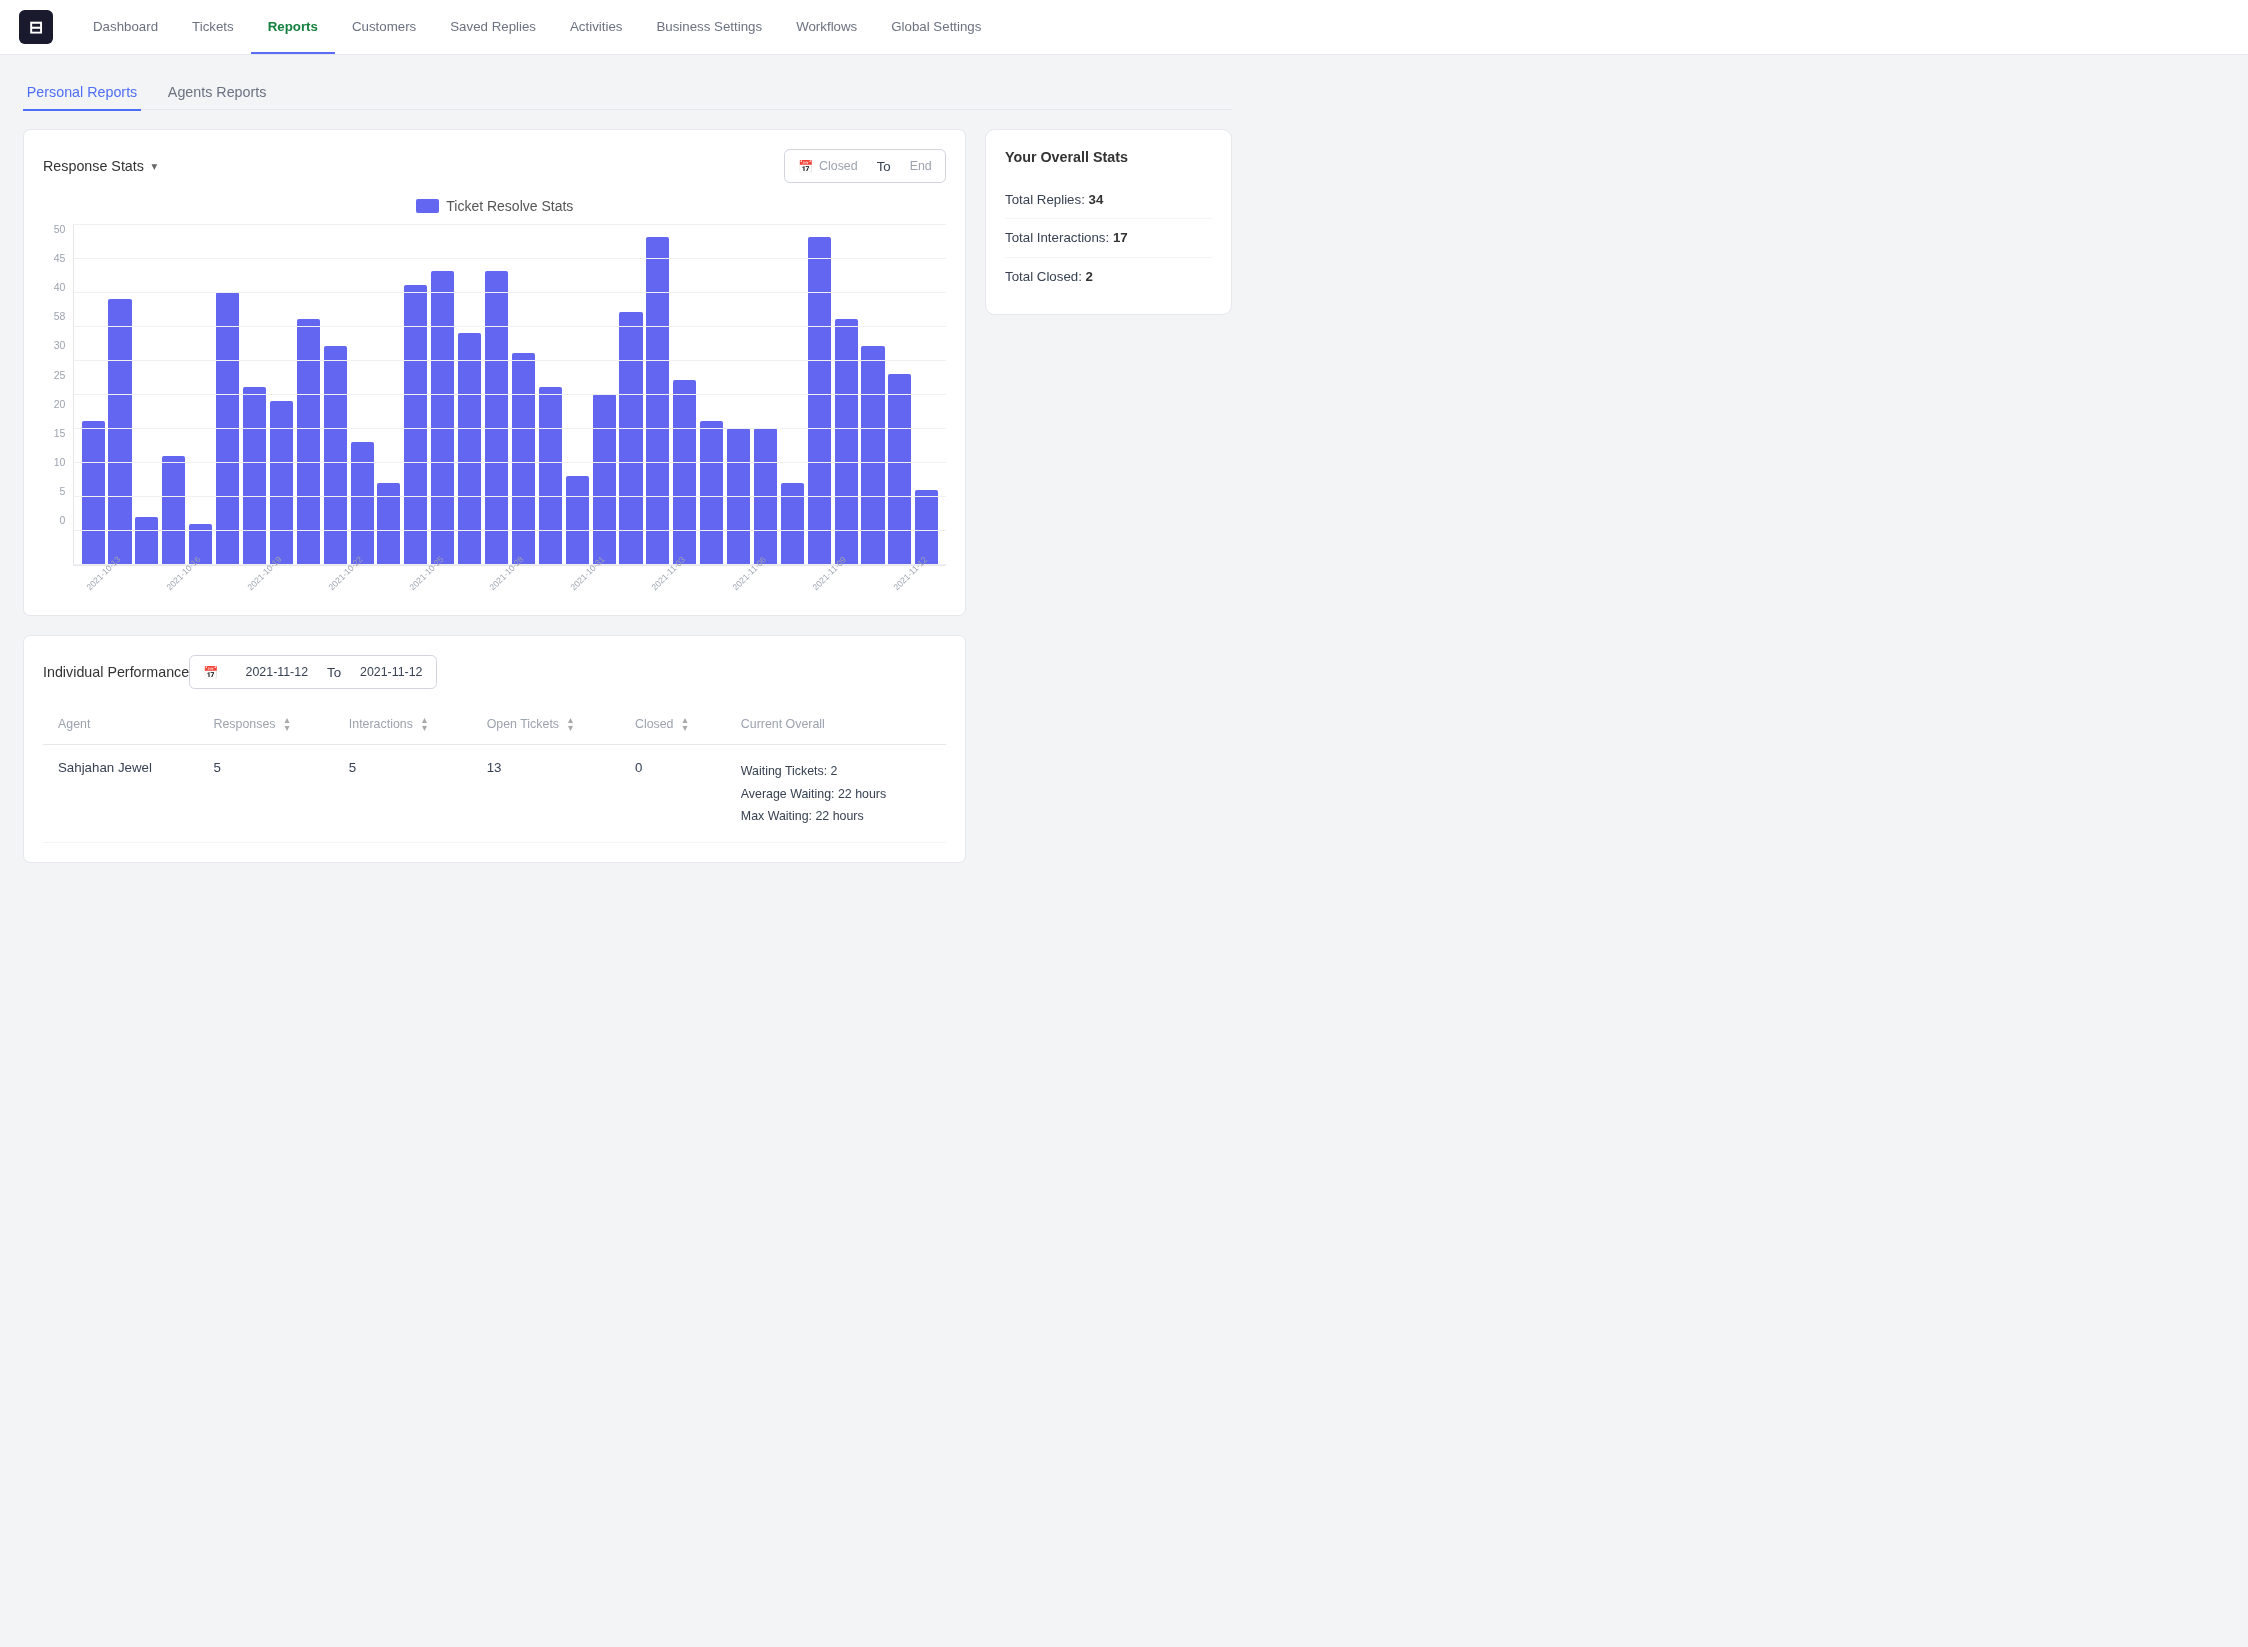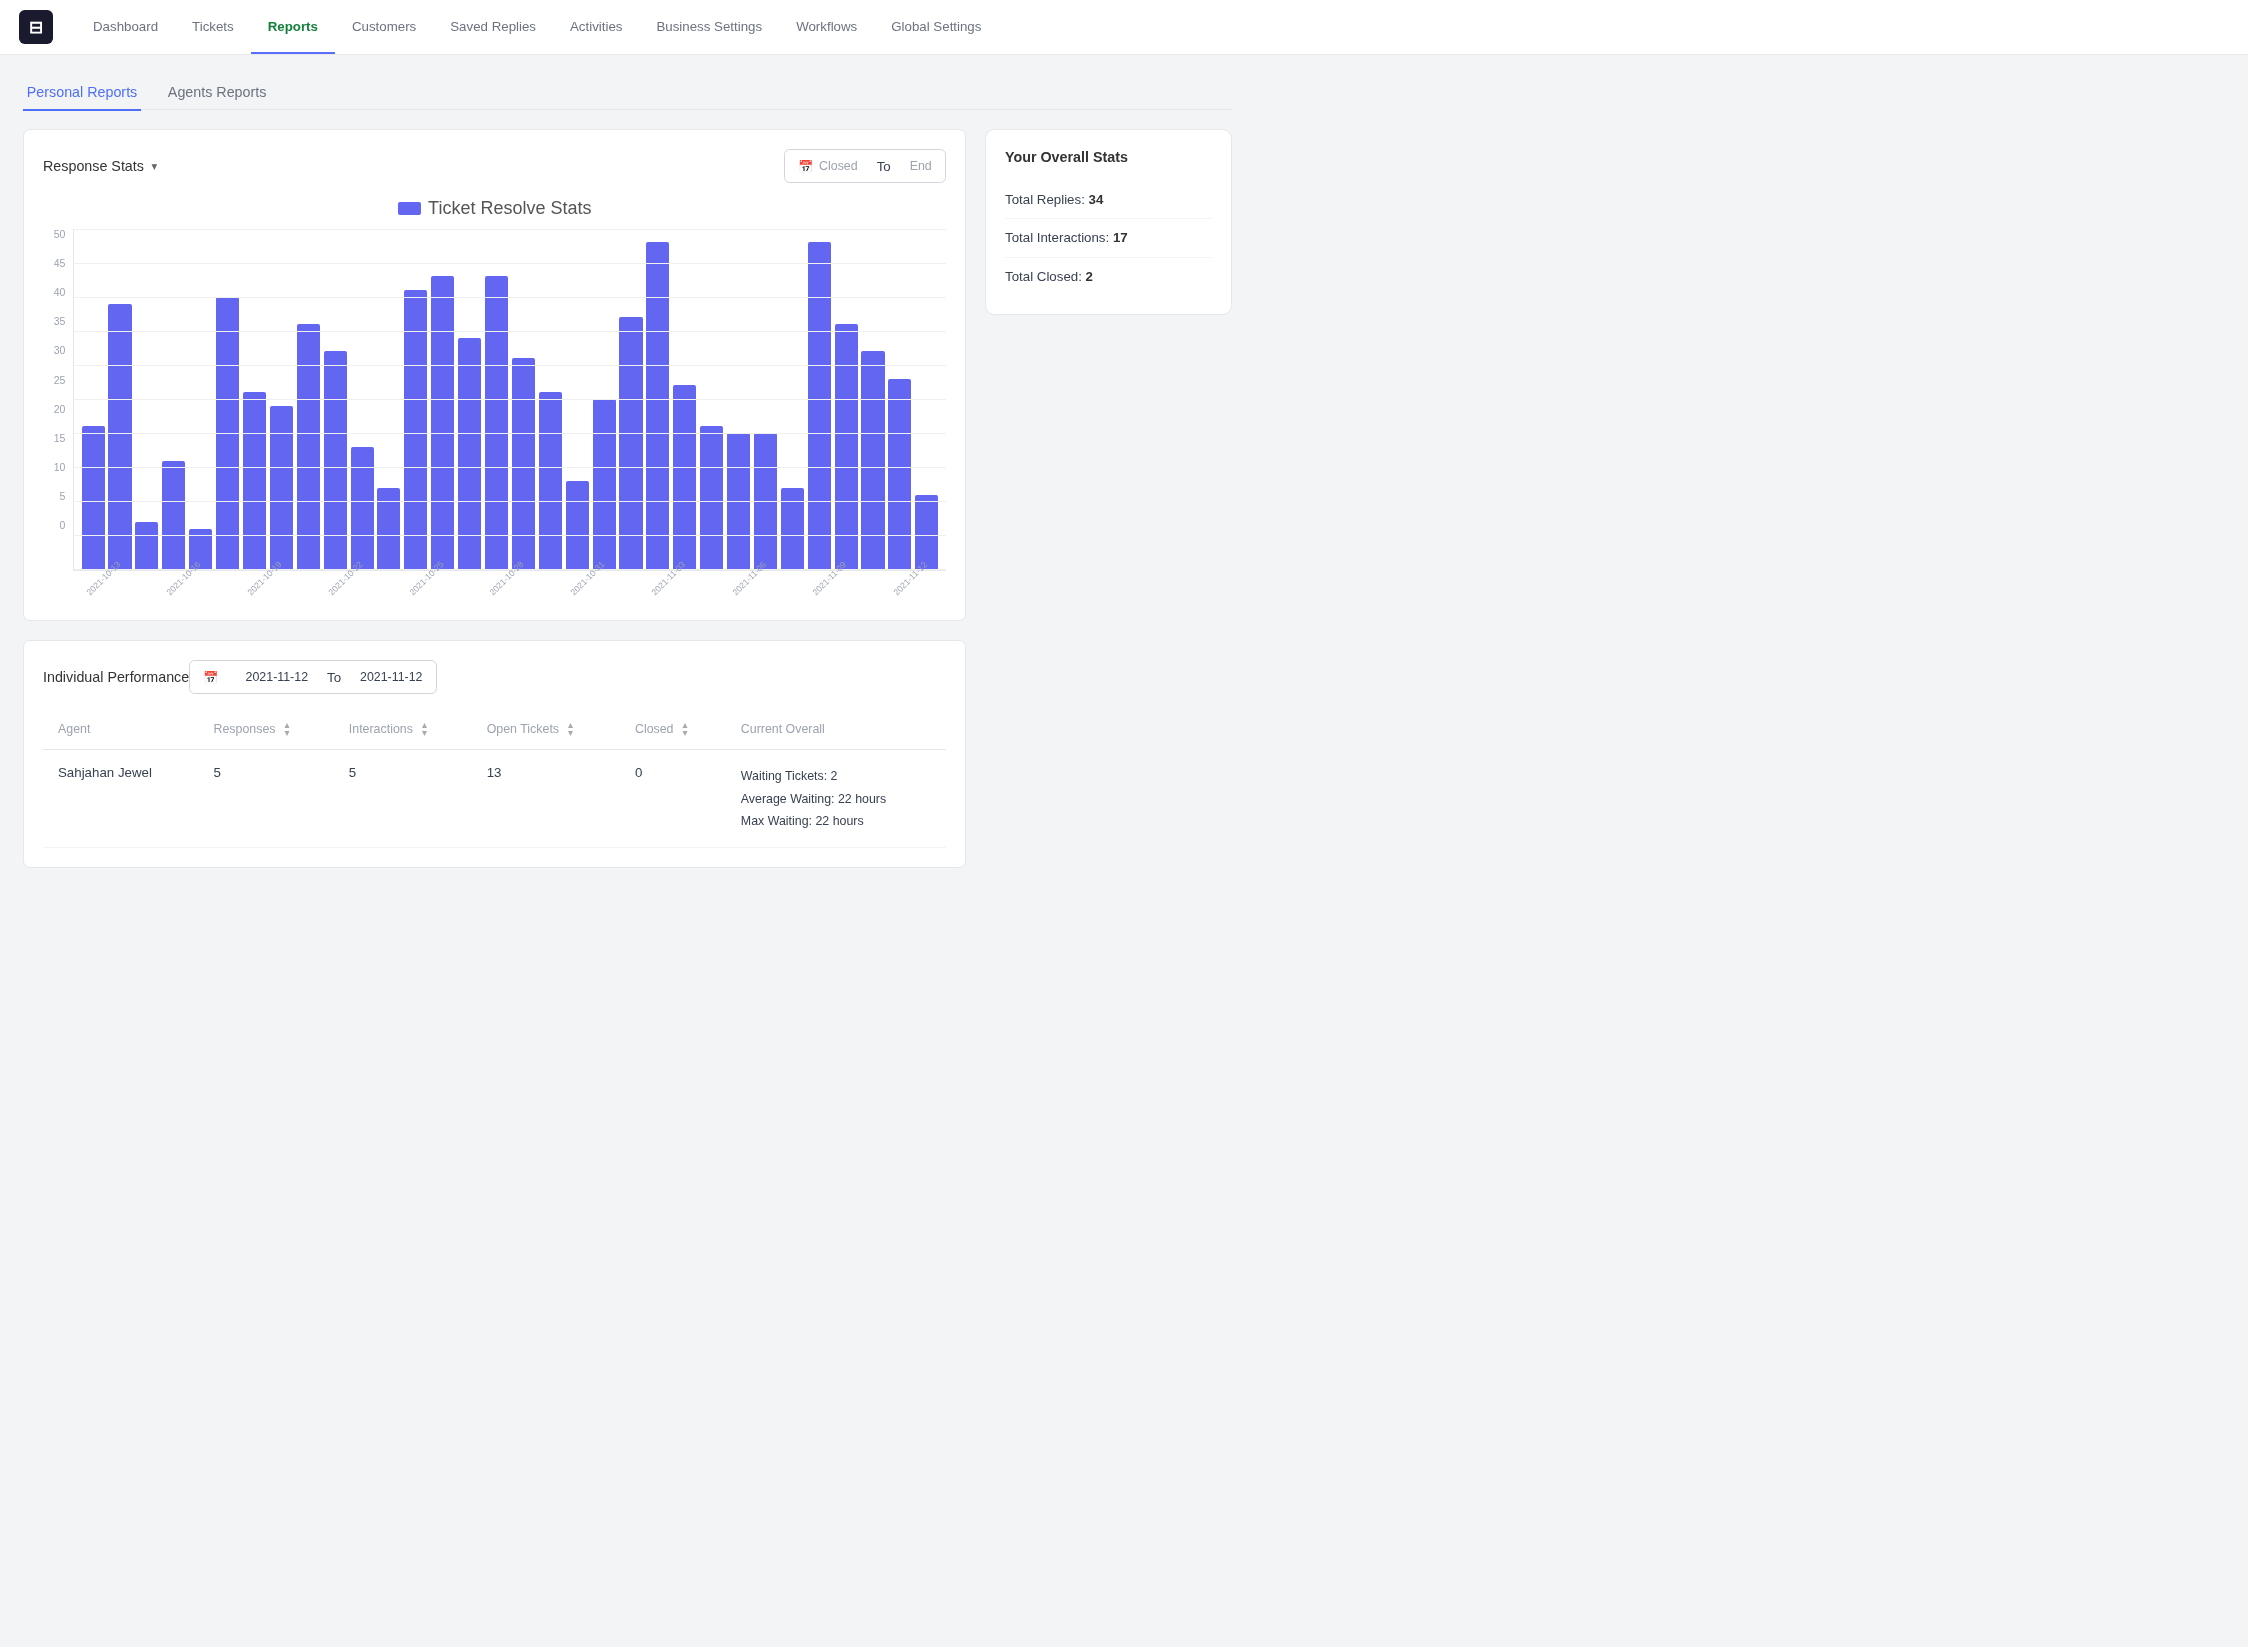--- a/index.html
+++ b/index.html
@@ -32,21 +32,21 @@
     
     .date-range { display: flex; align-items: center; border: 1px solid #d1d5db; border-radius: 5.7px; overflow: hidden; background: #fff; height: 34px; }
     .date-range-part { padding: 0 13.3px; display: flex; align-items: center; gap: 5.7px; color: #9ca3af; font-size: 12.4px; }
     .date-range-sep { color: #374151; font-weight: 500; padding: 0 5.7px; }
     .cal-icon { color: #9ca3af; font-size: 12.4px; }
 
     
     .chart-container { position: relative; padding-bottom: 9.5px; }
     .chart-legend { display: flex; align-items: center; gap: 7.6px; justify-content: center; margin-bottom: 9.5px; }
     .legend-box { width: 23px; height: 13.3px; background: #6366f1; border-radius: 1.9px; }
-    .legend-label { font-size: 18px; color: #555; }
+    .legend-label { font-size: 14px; color: #555; }
 
     .chart-wrapper { display: flex; }
     .y-axis { display: flex; flex-direction: column-reverse; justify-content: space-between; padding-right: 7.6px; padding-bottom: 61px; width: 30px; }
     .y-label { font-size: 10.5px; color: #9ca3af; text-align: right; line-height: 1; }
 
     .bars-area { flex: 1; display: flex; flex-direction: column; }
     .bars-row { display: flex; align-items: flex-end; gap: 3.8px; height: 342px; border-bottom: 1px solid #e5e7eb; border-left: 1px solid #e5e7eb; padding: 0 7.6px; position: relative; }
 
     
     .grid-lines { position: absolute; top: 0; left: 0; right: 0; bottom: 0; display: flex; flex-direction: column-reverse; justify-content: space-between; pointer-events: none; }
@@ -137,21 +137,21 @@
           </div>
           <div class="chart-wrapper">
             <div class="y-axis" id="y-axis">
                 <div class="y-label">0</div>
                 <div class="y-label">5</div>
                 <div class="y-label">10</div>
                 <div class="y-label">15</div>
                 <div class="y-label">20</div>
                 <div class="y-label">25</div>
                 <div class="y-label">30</div>
-                <div class="y-label">35</div>
+                <div class="y-label">58</div>
                 <div class="y-label">40</div>
                 <div class="y-label">45</div>
                 <div class="y-label">50</div>
               </div>
             <div class="bars-area">
               <div class="bars-row" id="bars-row">
                 <div class="grid-lines" id="grid-lines">
                     <div class="grid-line"></div>
                     <div class="grid-line"></div>
                     <div class="grid-line"></div>

